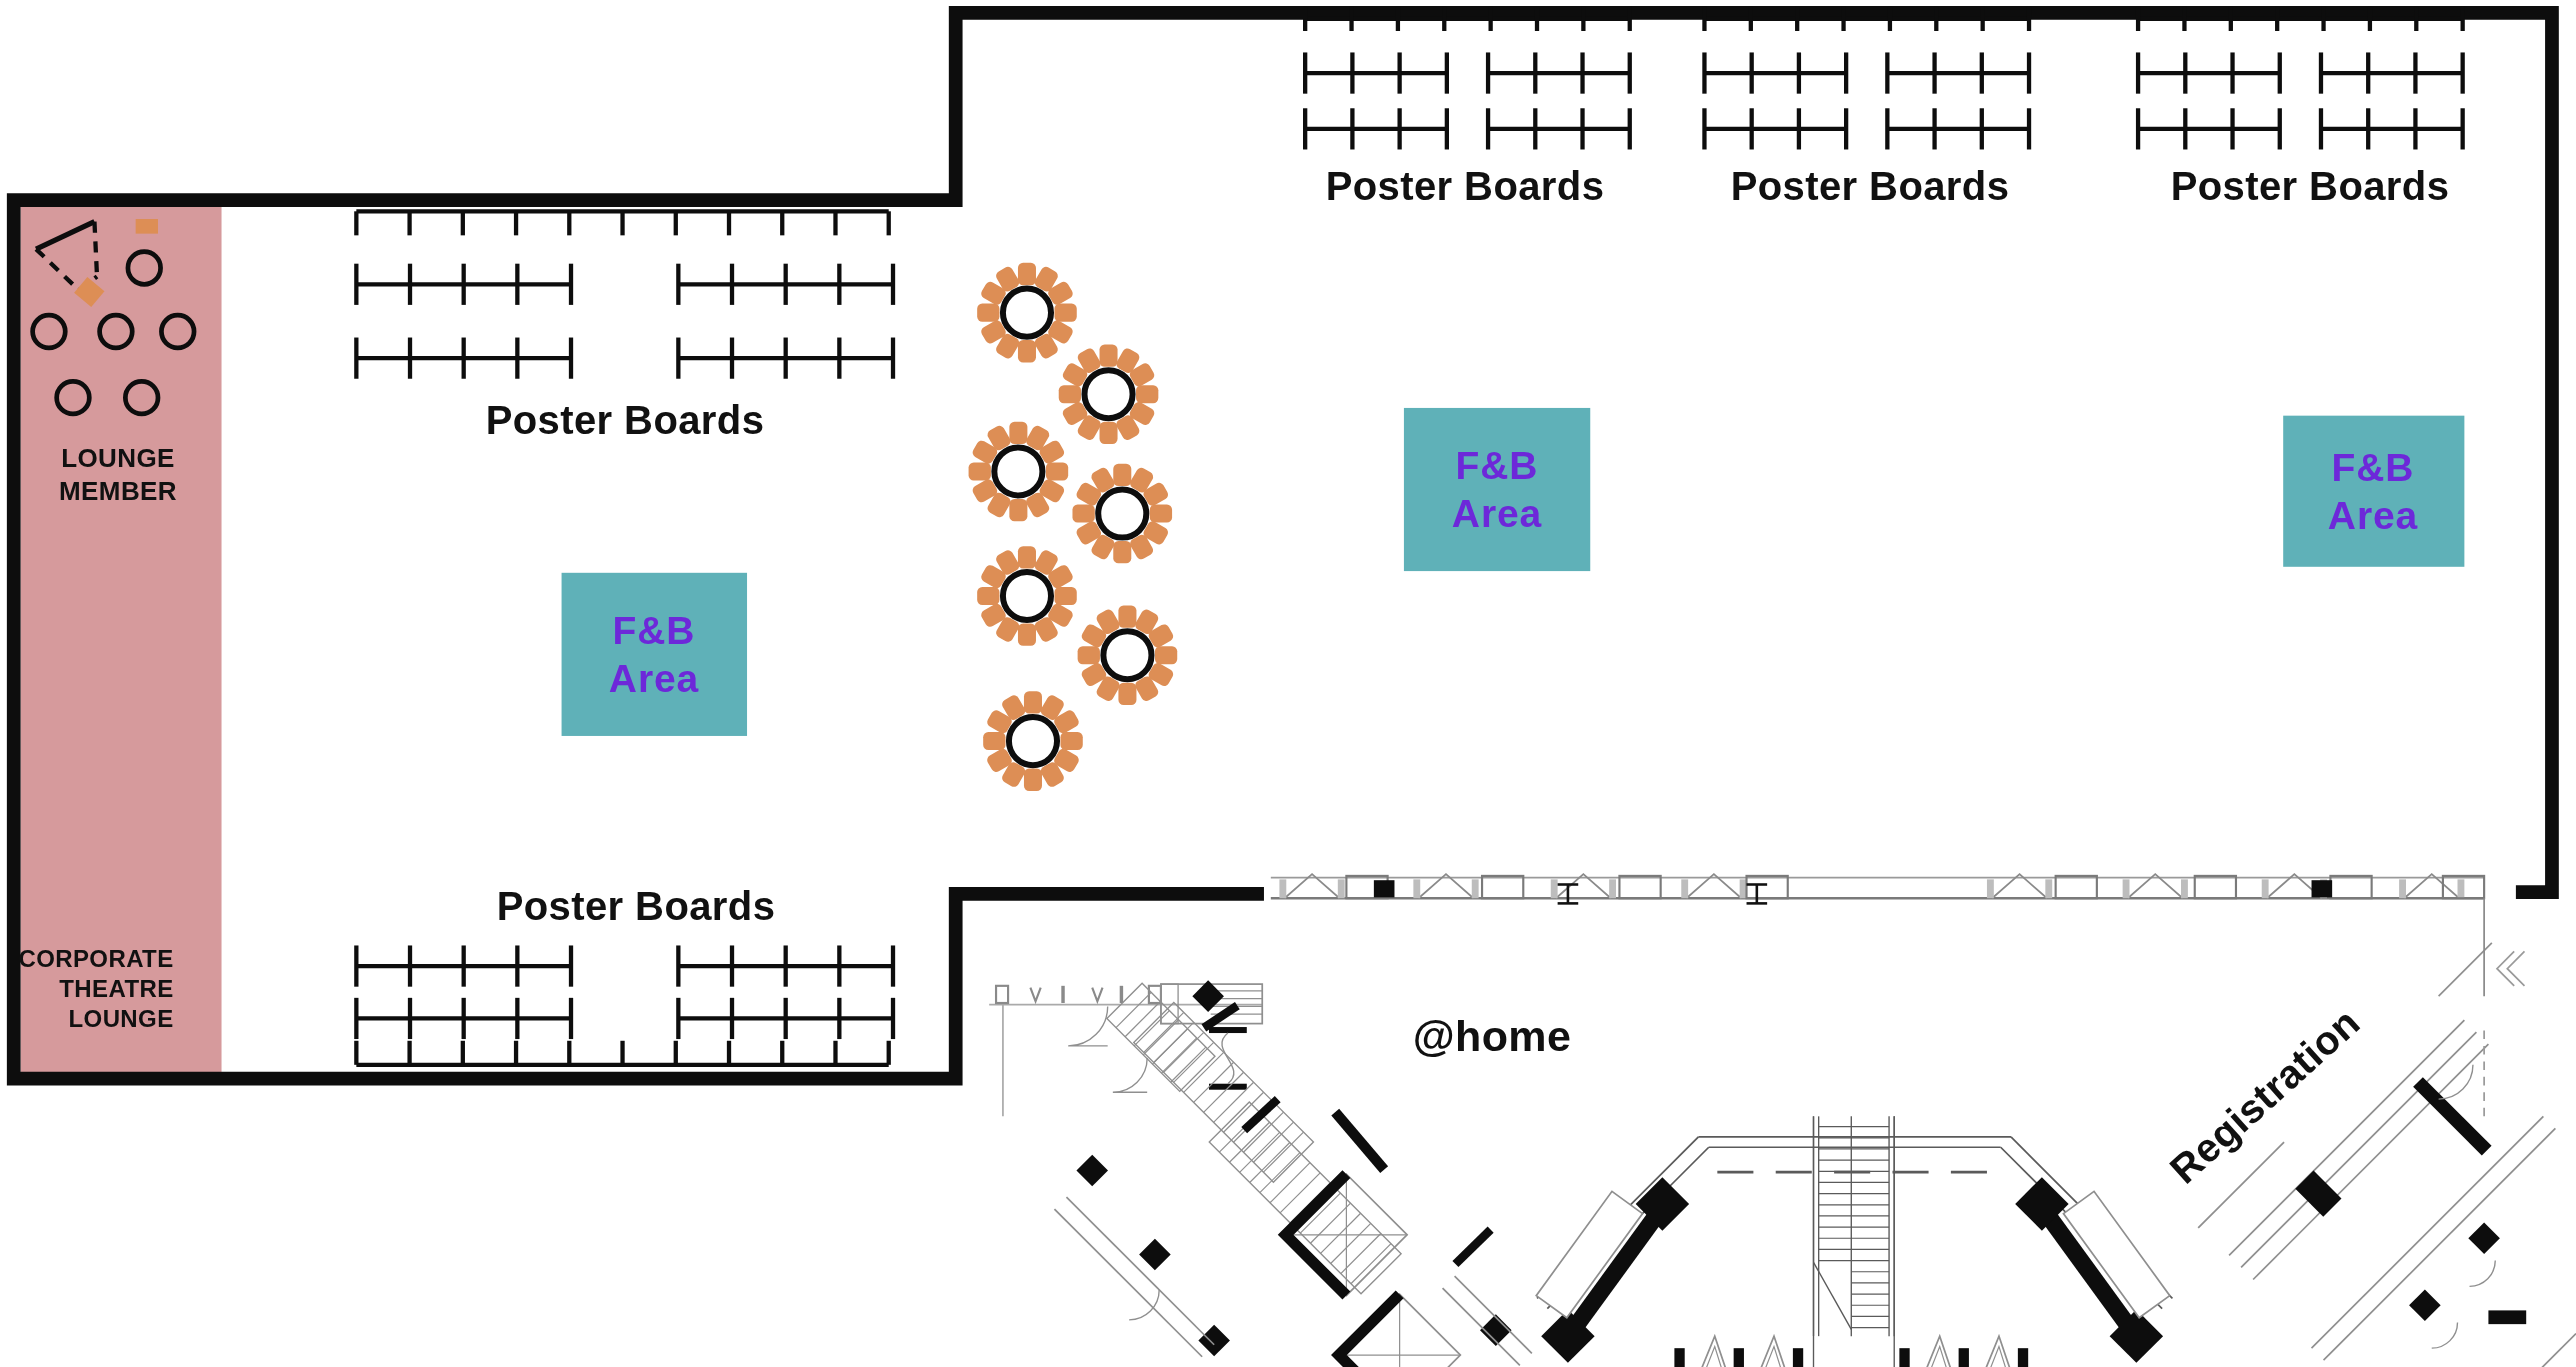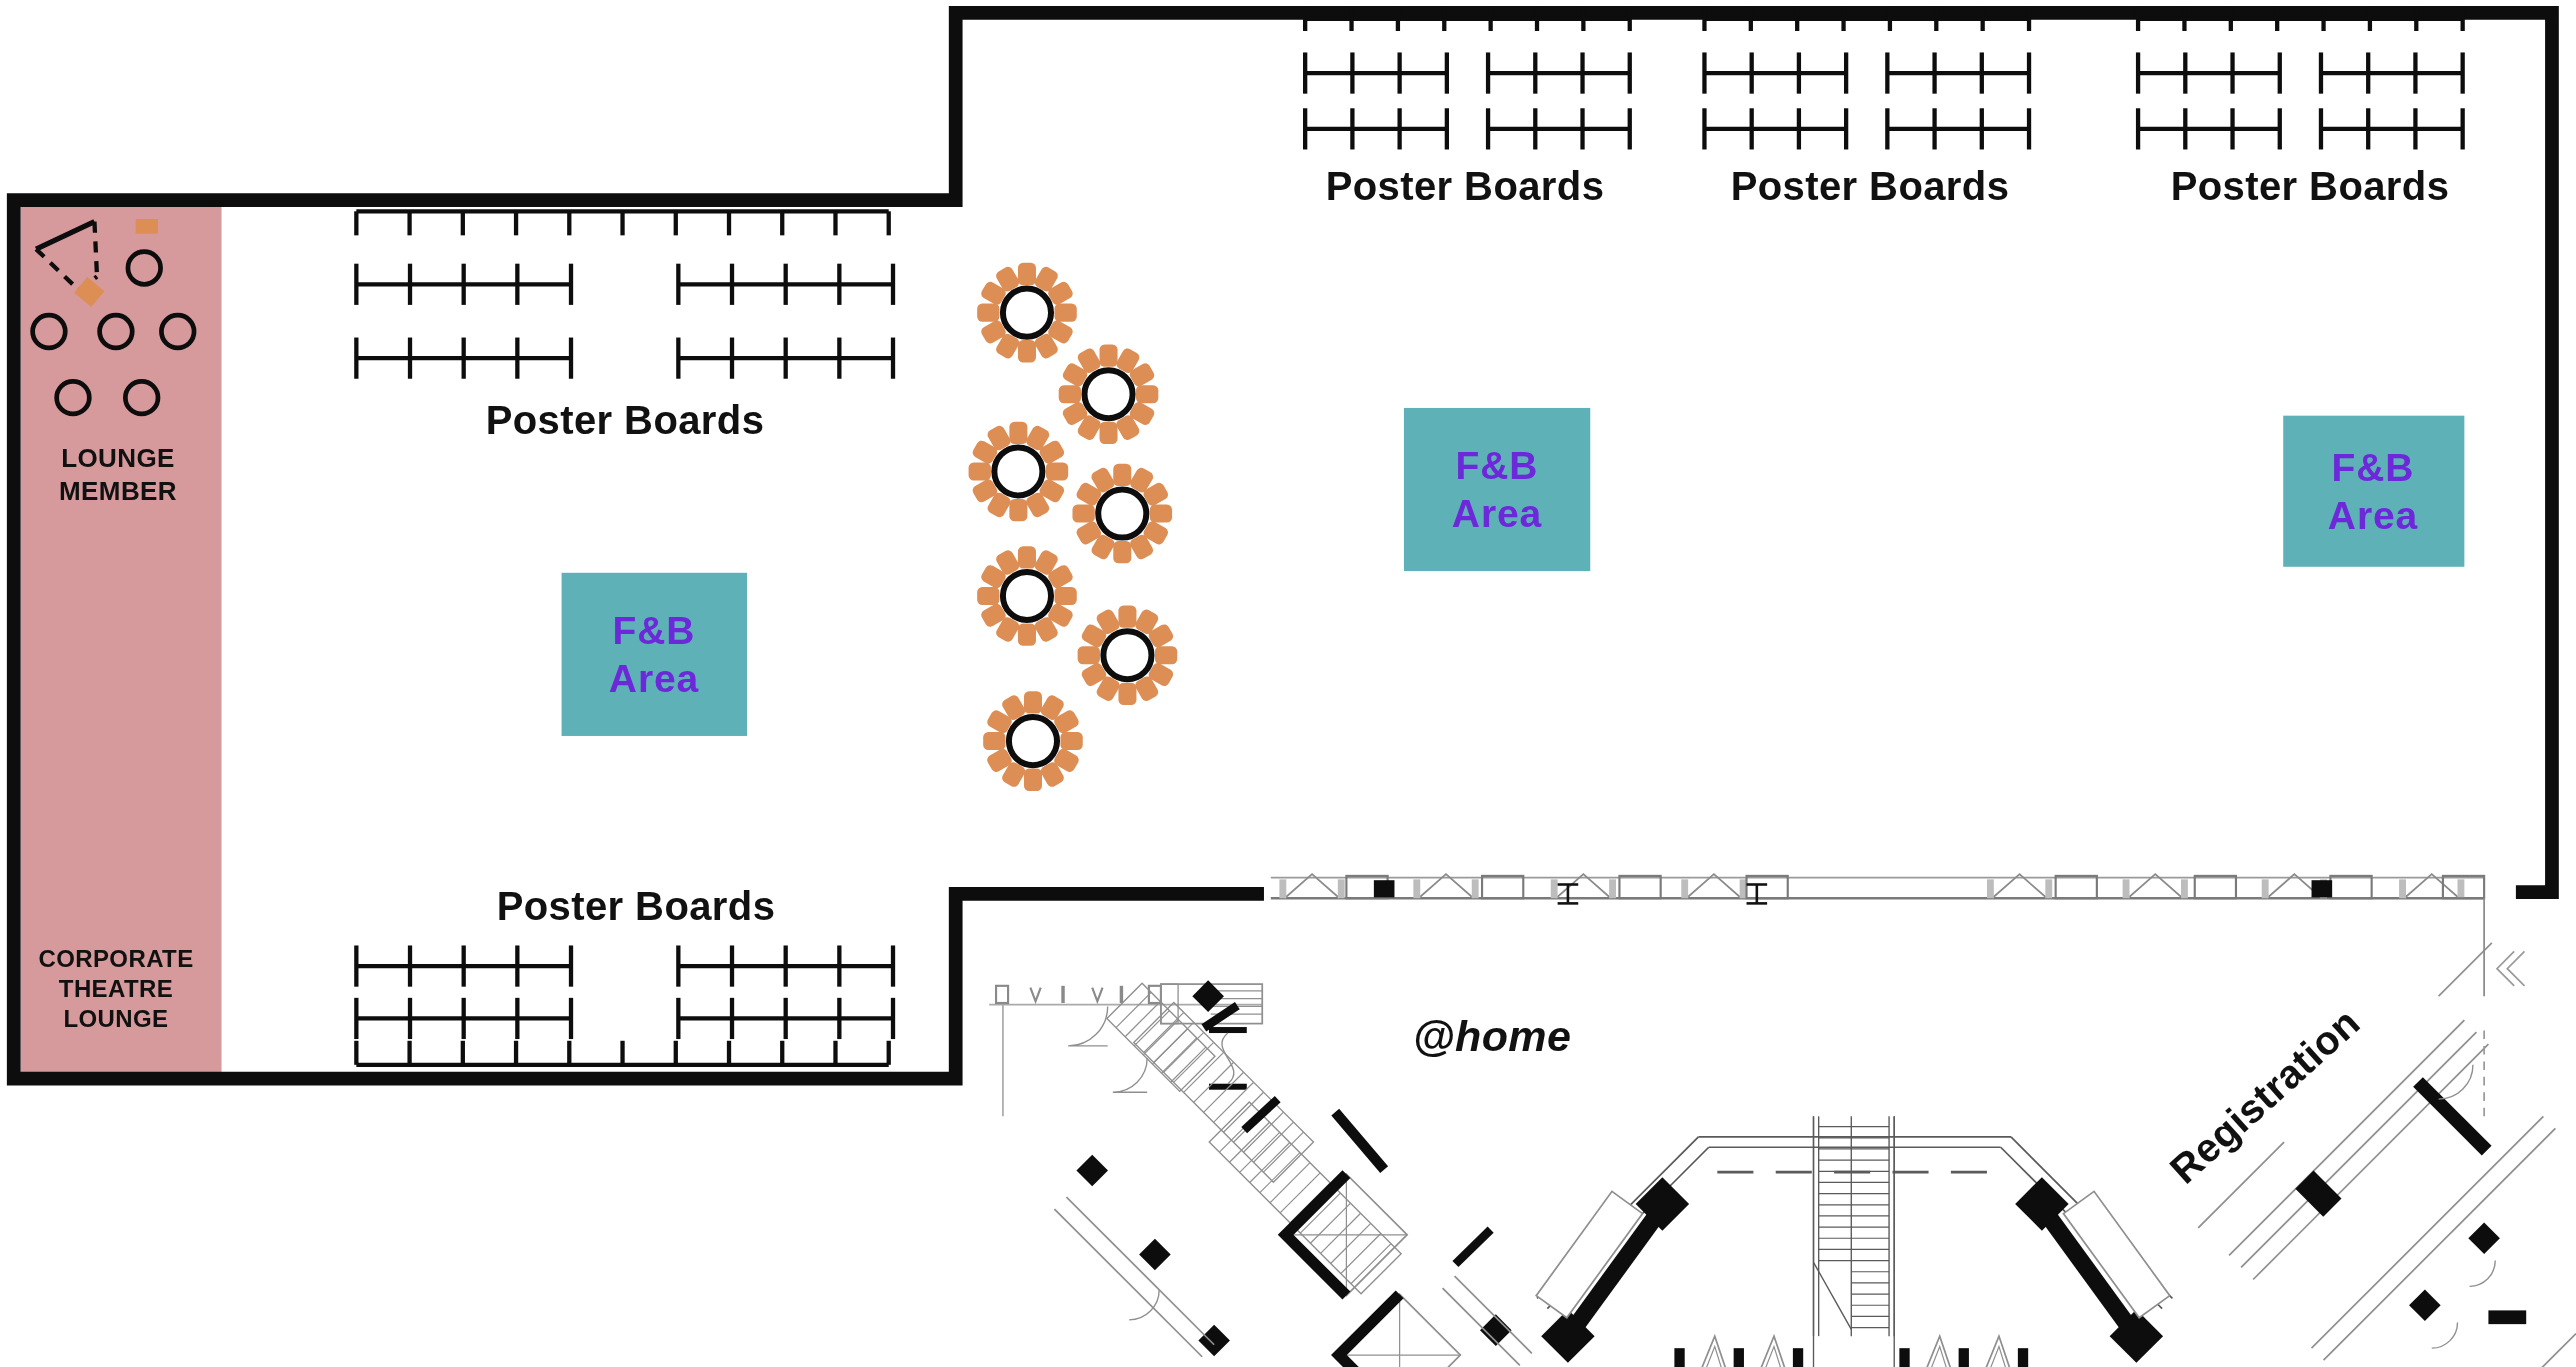--- a/index.html
+++ b/index.html
@@ -539,21 +539,21 @@
         <rect x="1635" y="475" width="217" height="190" fill="#5fb1b8"></rect>
         <rect x="2659" y="484" width="211" height="176" fill="#5fb1b8"></rect>
       </g>
   </svg>
 
   <div class="lbl lbl-lounge" style="left:118px;top:475px;">
     <div>LOUNGE</div>
     <div>MEMBER</div>
   </div>
 
-  <div class="lbl lbl-corporate" style="left:116px;top:989px;">
+  <div class="lbl lbl-corporate" style="left:96px;top:989px;text-align:right;">
     <div>CORPORATE</div>
     <div>THEATRE</div>
     <div>LOUNGE</div>
   </div>
 
   <div class="lbl lbl-poster" style="left:625px;top:420px;">Poster Boards</div>
   <div class="lbl lbl-poster" style="left:636px;top:906px;">Poster Boards</div>
   <div class="lbl lbl-poster" style="left:1465px;top:186px;">Poster Boards</div>
   <div class="lbl lbl-poster" style="left:1870px;top:186px;">Poster Boards</div>
   <div class="lbl lbl-poster" style="left:2310px;top:186px;">Poster Boards</div>
@@ -564,16 +564,16 @@
   </div>
   <div class="lbl lbl-fnb" style="left:1497px;top:490px;">
     <div>F&amp;B</div>
     <div>Area</div>
   </div>
   <div class="lbl lbl-fnb" style="left:2373px;top:492px;">
     <div>F&amp;B</div>
     <div>Area</div>
   </div>
 
-  <div class="lbl lbl-athome" style="left:1492px;top:1036px;font-style:italic;">@home</div>
+  <div class="lbl lbl-athome" style="left:1492px;top:1036px;">@home</div>
   <div class="lbl lbl-registration" style="left:2265px;top:1096px;">Registration</div>
 </div>
 
 
 </body></html>

